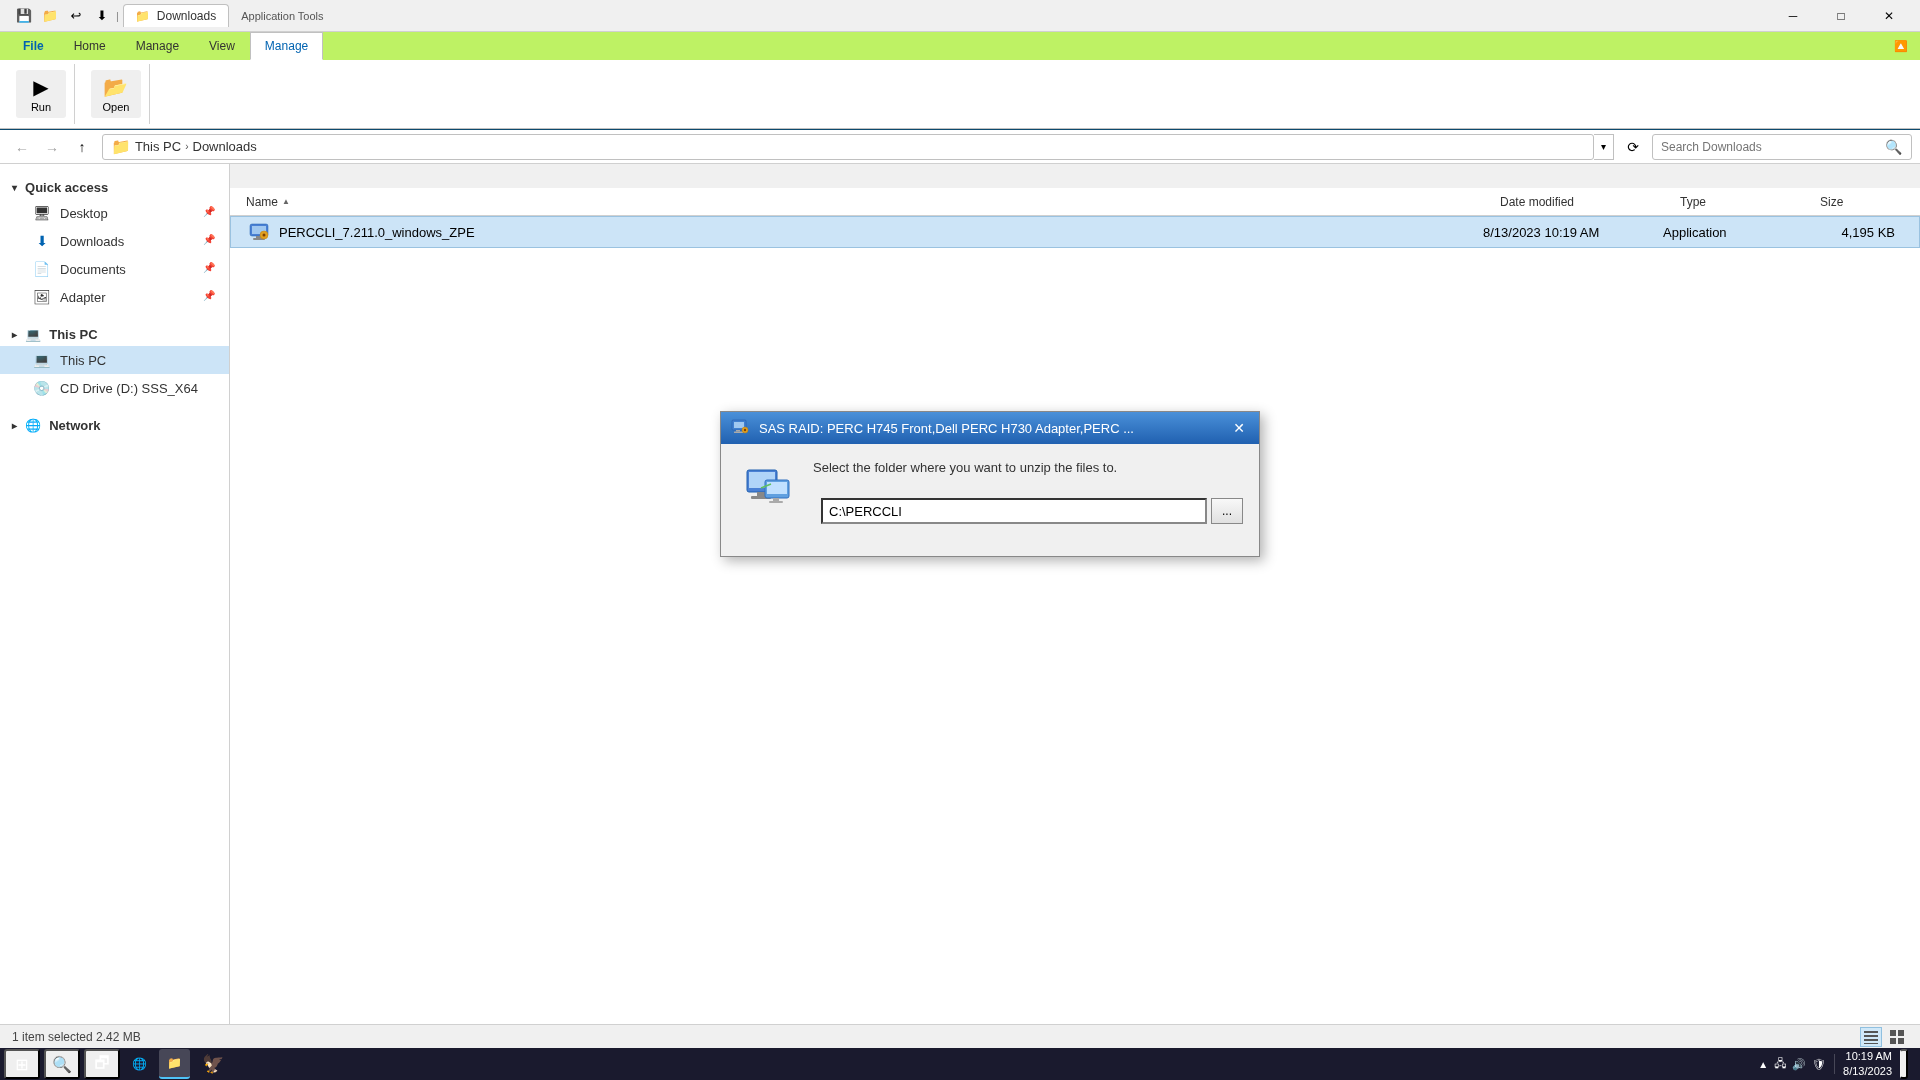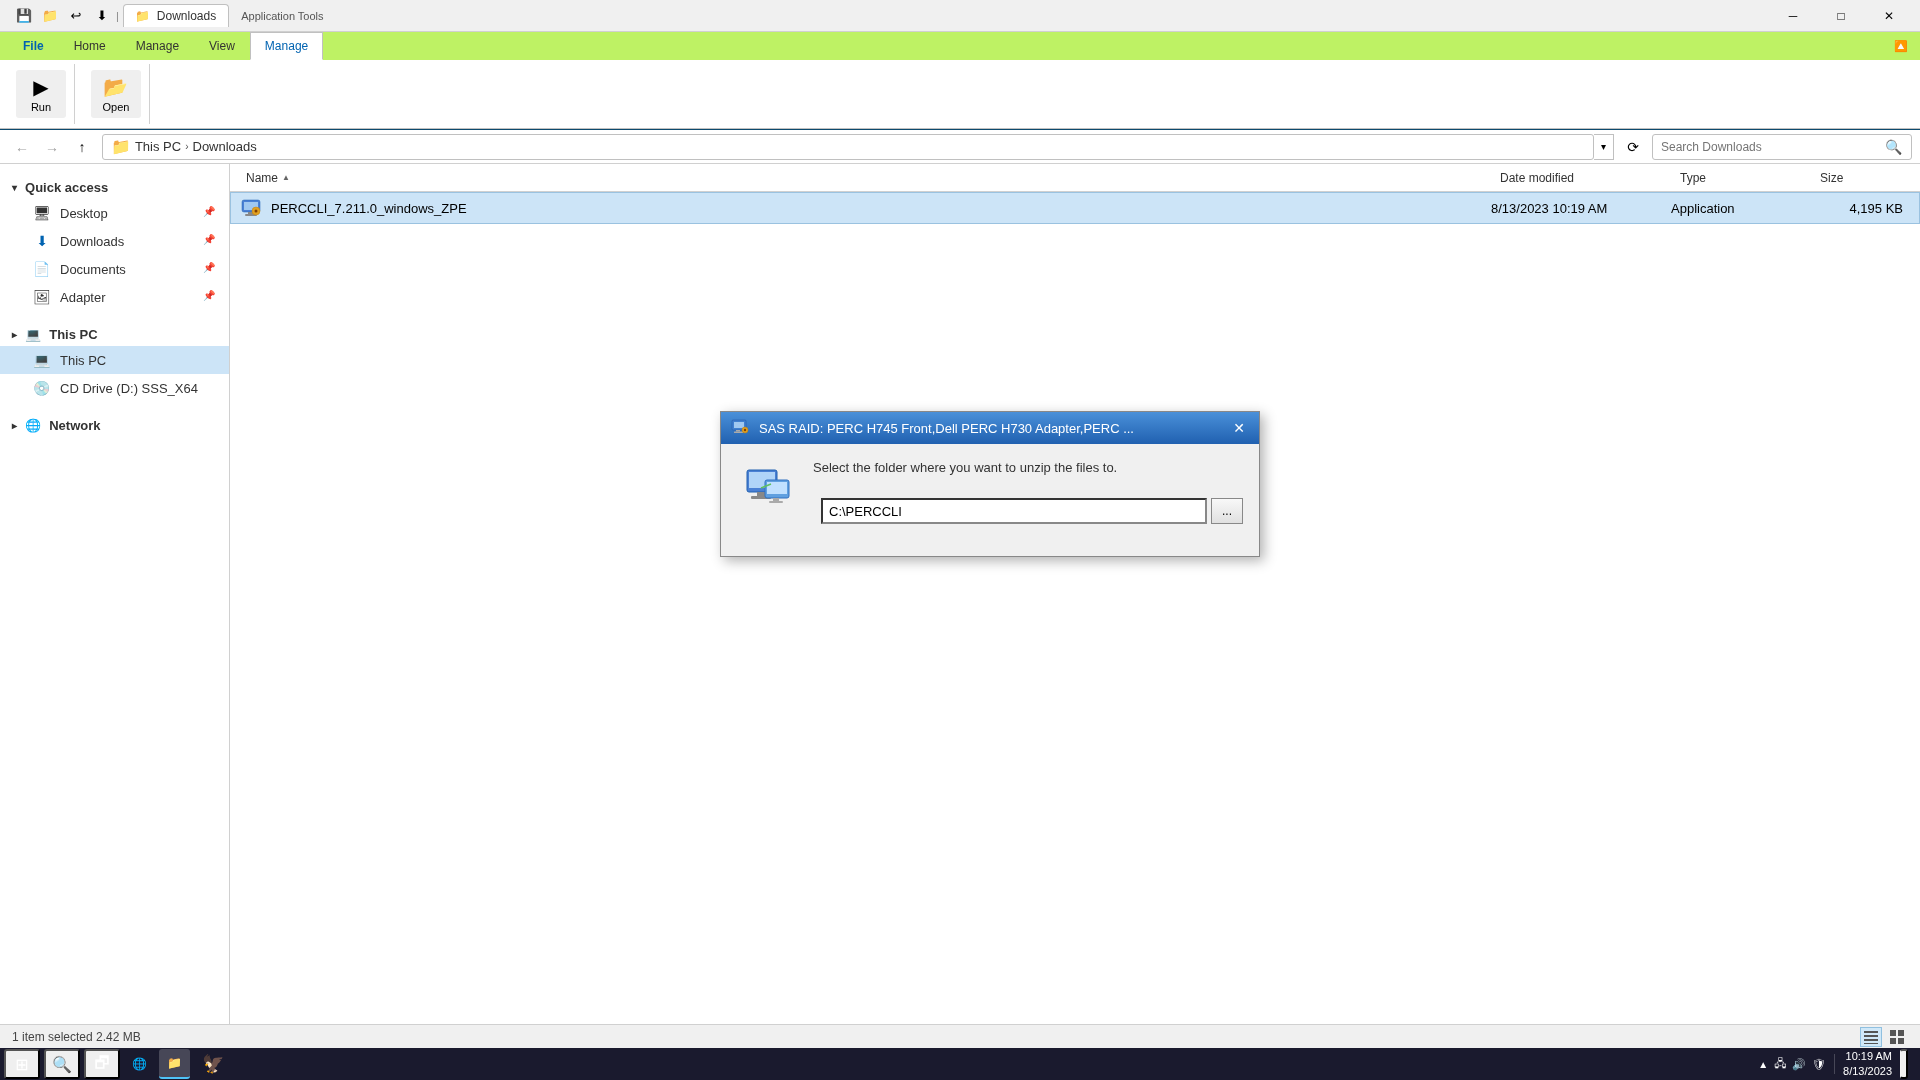--- a/index.html
+++ b/index.html
@@ -226,20 +226,21 @@
       margin-left: auto;
     }
     .sidebar-indent { padding-left: 32px; }
 
     
     .content-area {
       flex: 1;
       background: white;
       display: flex;
       flex-direction: column;
+      margin-top: 24px;
     }
 
     
     .column-headers {
       display: flex;
       align-items: center;
       background: white;
       border-bottom: 1px solid #d0d0d0;
       height: 28px;
       padding: 0 8px;
@@ -258,21 +259,21 @@
     .col-date { width: 180px; }
     .col-type { width: 140px; }
     .col-size { width: 100px; }
     .sort-icon { font-size: 8px; color: #666; }
 
     
     .file-list { flex: 1; overflow-y: auto; }
     .file-item {
       display: flex;
       align-items: center;
-      padding: 3px 8px;
+      padding: 3px 16px;
       height: 32px;
       cursor: pointer;
       border-bottom: 1px solid transparent;
     }
     .file-item.selected { background: #cce4f7; border: 1px solid #9ac2e0; }
     .file-icon {
       width: 24px;
       height: 24px;
       margin-right: 8px;
       display: flex;

